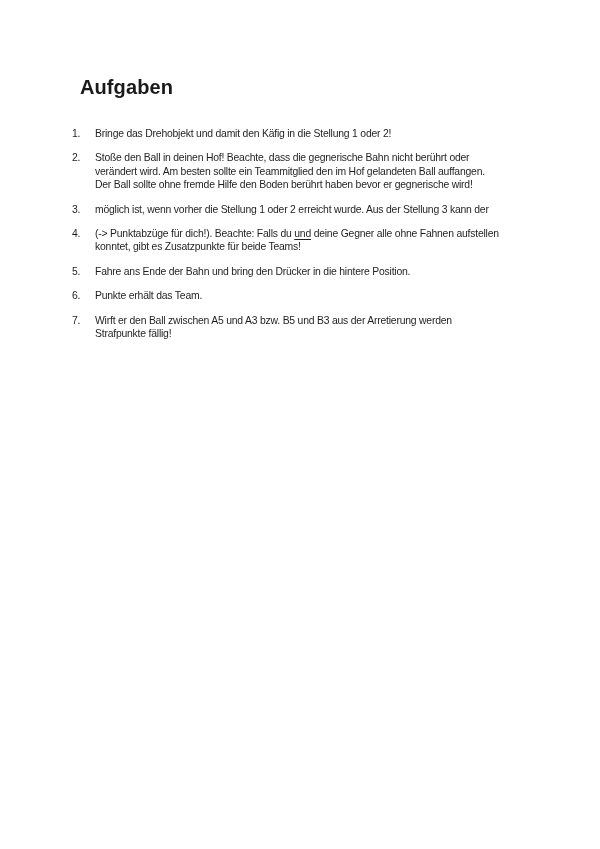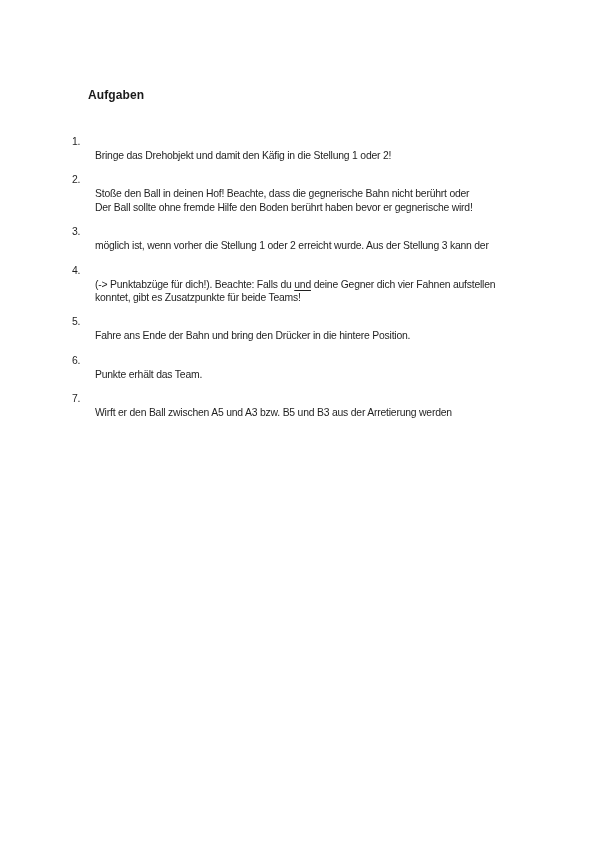--- a/index.html
+++ b/index.html
@@ -23,22 +23,22 @@
     height: 849px;
     background: #ffffff;
   }
   .content {
     position: absolute;
     left: 72px;
     top: 71px;
     width: 470px;
   }
   h1.doc-title {
-    margin: 16px;
-    font-size: 12px;
+    margin: 8px;
+    font-size: 20px;
     line-height: 17px;
     font-weight: 700;
     color: #1a1a1a;
     letter-spacing: 0.1px;
   }
   .task-list {
     margin-top: 31px;
   }
   .task-item {
     display: flex;
@@ -49,21 +49,20 @@
     letter-spacing: -0.02em;
     color: #1f1f1f;
   }
   .task-number {
     flex: 0 0 23px;
     width: 23px;
   }
   .task-text {
     flex: 1 1 auto;
     min-width: 0;
-    margin-top: 14px;
   }
   .task-line {
     white-space: nowrap;
   }
   .u {
     text-decoration: underline;
     text-underline-offset: 1.5px;
   }
 </style>
 </head>
@@ -76,49 +75,51 @@
         <div class="task-item">
           <span class="task-number">1.</span>
           <div class="task-text">
             <div class="task-line"><span>Bringe das Drehobjekt und damit den Käfig in die Stellung 1 oder 2!</span></div>
           </div>
         </div>
         <div class="task-item">
           <span class="task-number">2.</span>
           <div class="task-text">
             <div class="task-line"><span>Stoße den Ball in deinen Hof! Beachte, dass die gegnerische Bahn nicht berührt oder</span></div>
+            <div class="task-line"><span>verändert wird. Am besten sollte ein Teammitglied den im Hof gelandeten Ball auffangen.</span></div>
             <div class="task-line"><span>Der Ball sollte ohne fremde Hilfe den Boden berührt haben bevor er gegnerische wird!</span></div>
           </div>
         </div>
         <div class="task-item">
           <span class="task-number">3.</span>
           <div class="task-text">
             <div class="task-line"><span>möglich ist, wenn vorher die Stellung 1 oder 2 erreicht wurde. Aus der Stellung 3 kann der</span></div>
           </div>
         </div>
         <div class="task-item">
           <span class="task-number">4.</span>
           <div class="task-text">
-            <div class="task-line"><span>(-&gt; Punktabzüge für dich!). Beachte: Falls du </span><span class="u">und</span><span> deine Gegner dich vier Fahnen aufstellen</span></div>
+            <div class="task-line"><span>(-&gt; Punktabzüge für dich!). Beachte: Falls du </span><span class="u">und</span><span> deine Gegner alle ohne Fahnen aufstellen</span></div>
             <div class="task-line"><span>konntet, gibt es Zusatzpunkte für beide Teams!</span></div>
           </div>
         </div>
         <div class="task-item">
           <span class="task-number">5.</span>
           <div class="task-text">
             <div class="task-line"><span>Fahre ans Ende der Bahn und bring den Drücker in die hintere Position.</span></div>
           </div>
         </div>
         <div class="task-item">
           <span class="task-number">6.</span>
           <div class="task-text">
             <div class="task-line"><span>Punkte erhält das Team.</span></div>
           </div>
         </div>
         <div class="task-item">
           <span class="task-number">7.</span>
           <div class="task-text">
             <div class="task-line"><span>Wirft er den Ball zwischen A5 und A3 bzw. B5 und B3 aus der Arretierung werden</span></div>
+            <div class="task-line"><span>Strafpunkte fällig!</span></div>
           </div>
         </div>
       </div>
   </div>
 </div>
 
 </body></html>

